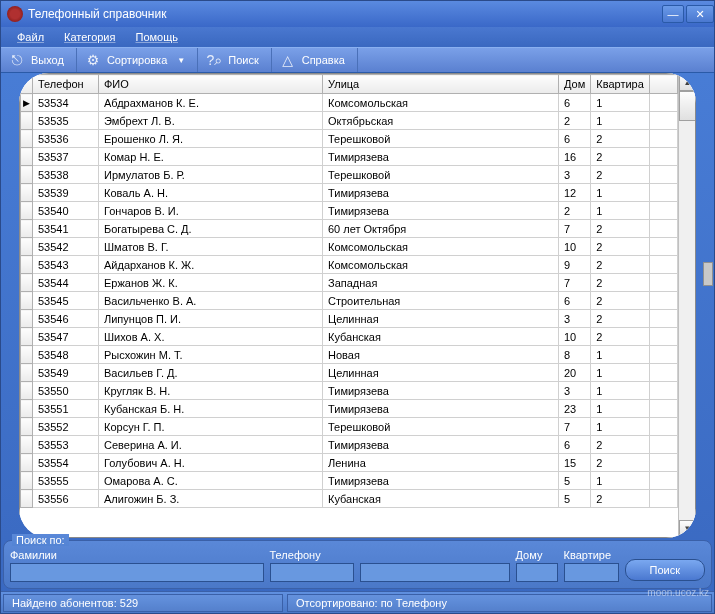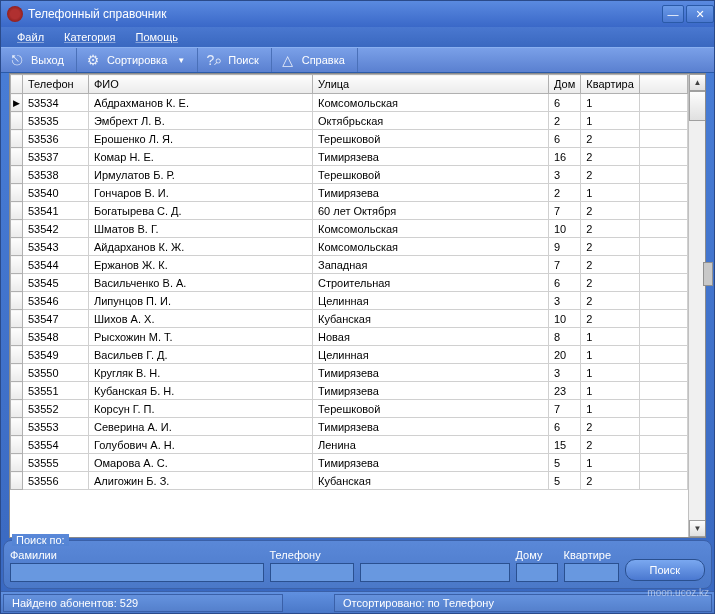--- a/index.html
+++ b/index.html
@@ -101,25 +101,26 @@
   justify-content: center;
   font-size: 14px;
   opacity: 0.85;
 }
 .toolbar-dropdown-arrow {
   margin-left: 4px;
   font-size: 8px;
 }
 .content {
   flex: 1;
-  margin: 0 8px;
+  margin: 0 18px;
   background: #fff;
   display: flex;
   flex-direction: column;
   overflow: hidden;
+  border-radius: 30px;
 }
 .grid-area {
   flex: 1;
   display: flex;
   overflow: hidden;
   border: 1px solid #8a8a8a;
   background: #fff;
 }
 .grid-main {
   flex: 1;
@@ -241,21 +242,20 @@
   cursor: pointer;
   margin-left: auto;
   margin-bottom: 1px;
 }
 .statusbar {
   height: 22px;
   background: linear-gradient(to bottom, #6090e0 0%, #4a78c8 100%);
   display: flex;
   align-items: center;
   border-top: 1px solid #3a60a8;
-  gap: 47px;
 }
 .status-cell {
   padding: 2px 8px;
   color: #fff;
   font-size: 11px;
   border: 1px solid #3a60a8;
   background: rgba(255,255,255,0.05);
   height: 18px;
   margin: 1px 2px;
   display: flex;
@@ -374,20 +374,29 @@
                 <td class="marker"></td>
                 <td>53538</td>
                 <td>Ирмулатов Б. Р.</td>
                 <td>Терешковой</td>
                 <td>3</td>
                 <td>2</td>
                 <td></td>
               </tr>
               <tr>
                 <td class="marker"></td>
+                <td>53539</td>
+                <td>Коваль А. Н.</td>
+                <td>Тимирязева</td>
+                <td>12</td>
+                <td>1</td>
+                <td></td>
+              </tr>
+              <tr>
+                <td class="marker"></td>
                 <td>53540</td>
                 <td>Гончаров В. И.</td>
                 <td>Тимирязева</td>
                 <td>2</td>
                 <td>1</td>
                 <td></td>
               </tr>
               <tr>
                 <td class="marker"></td>
                 <td>53541</td>

